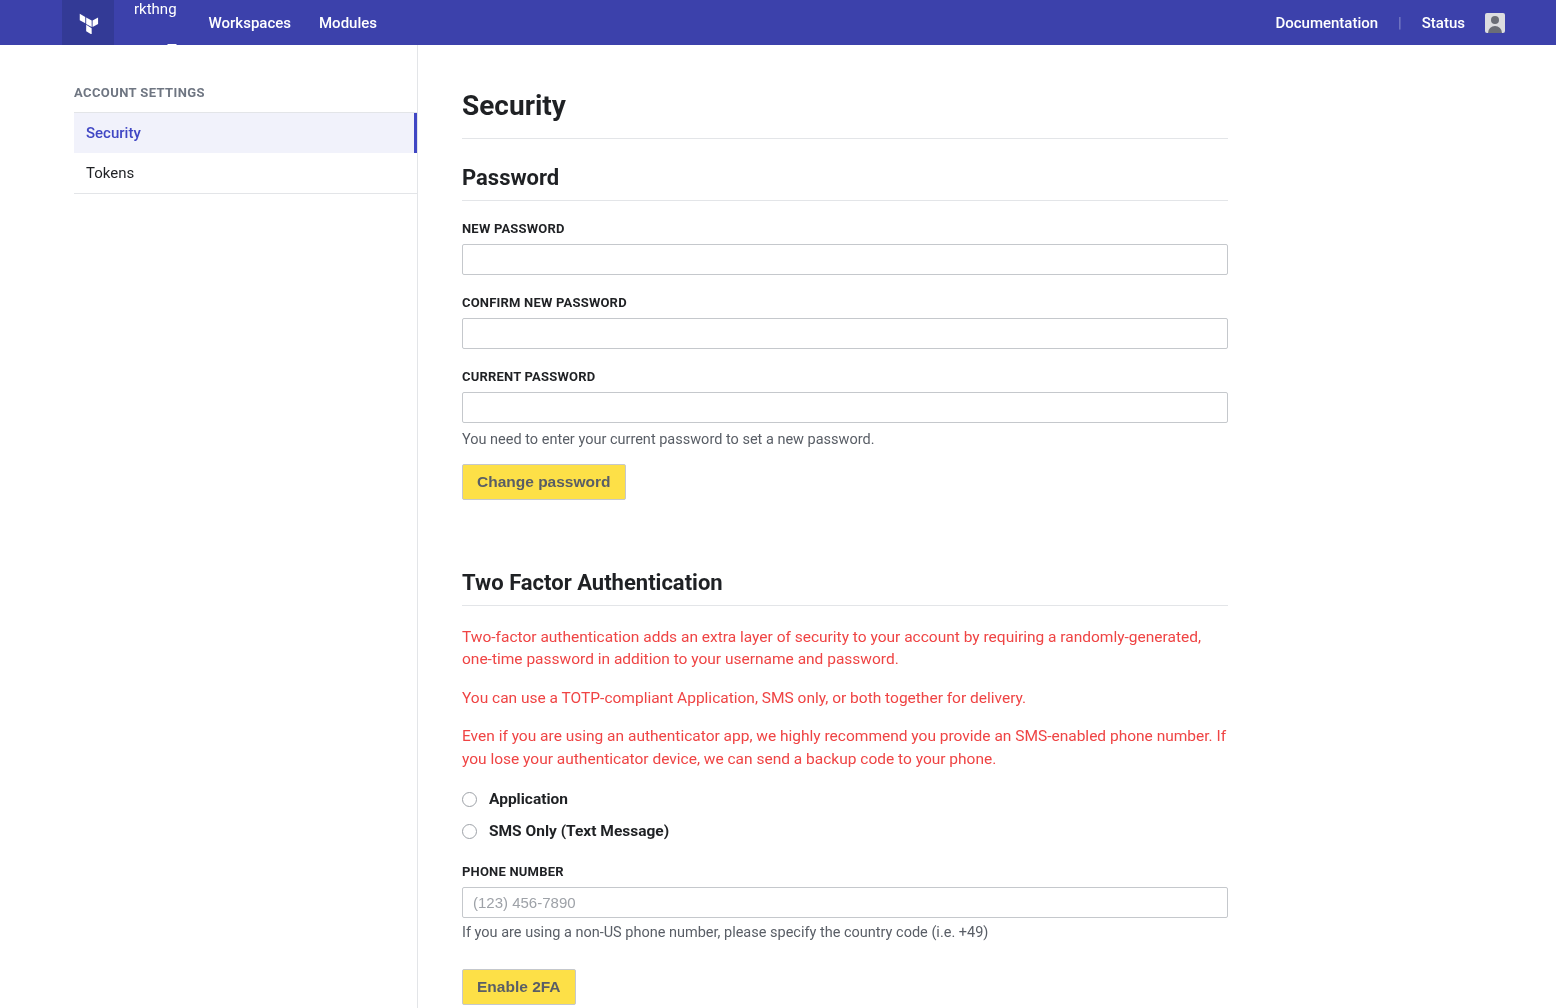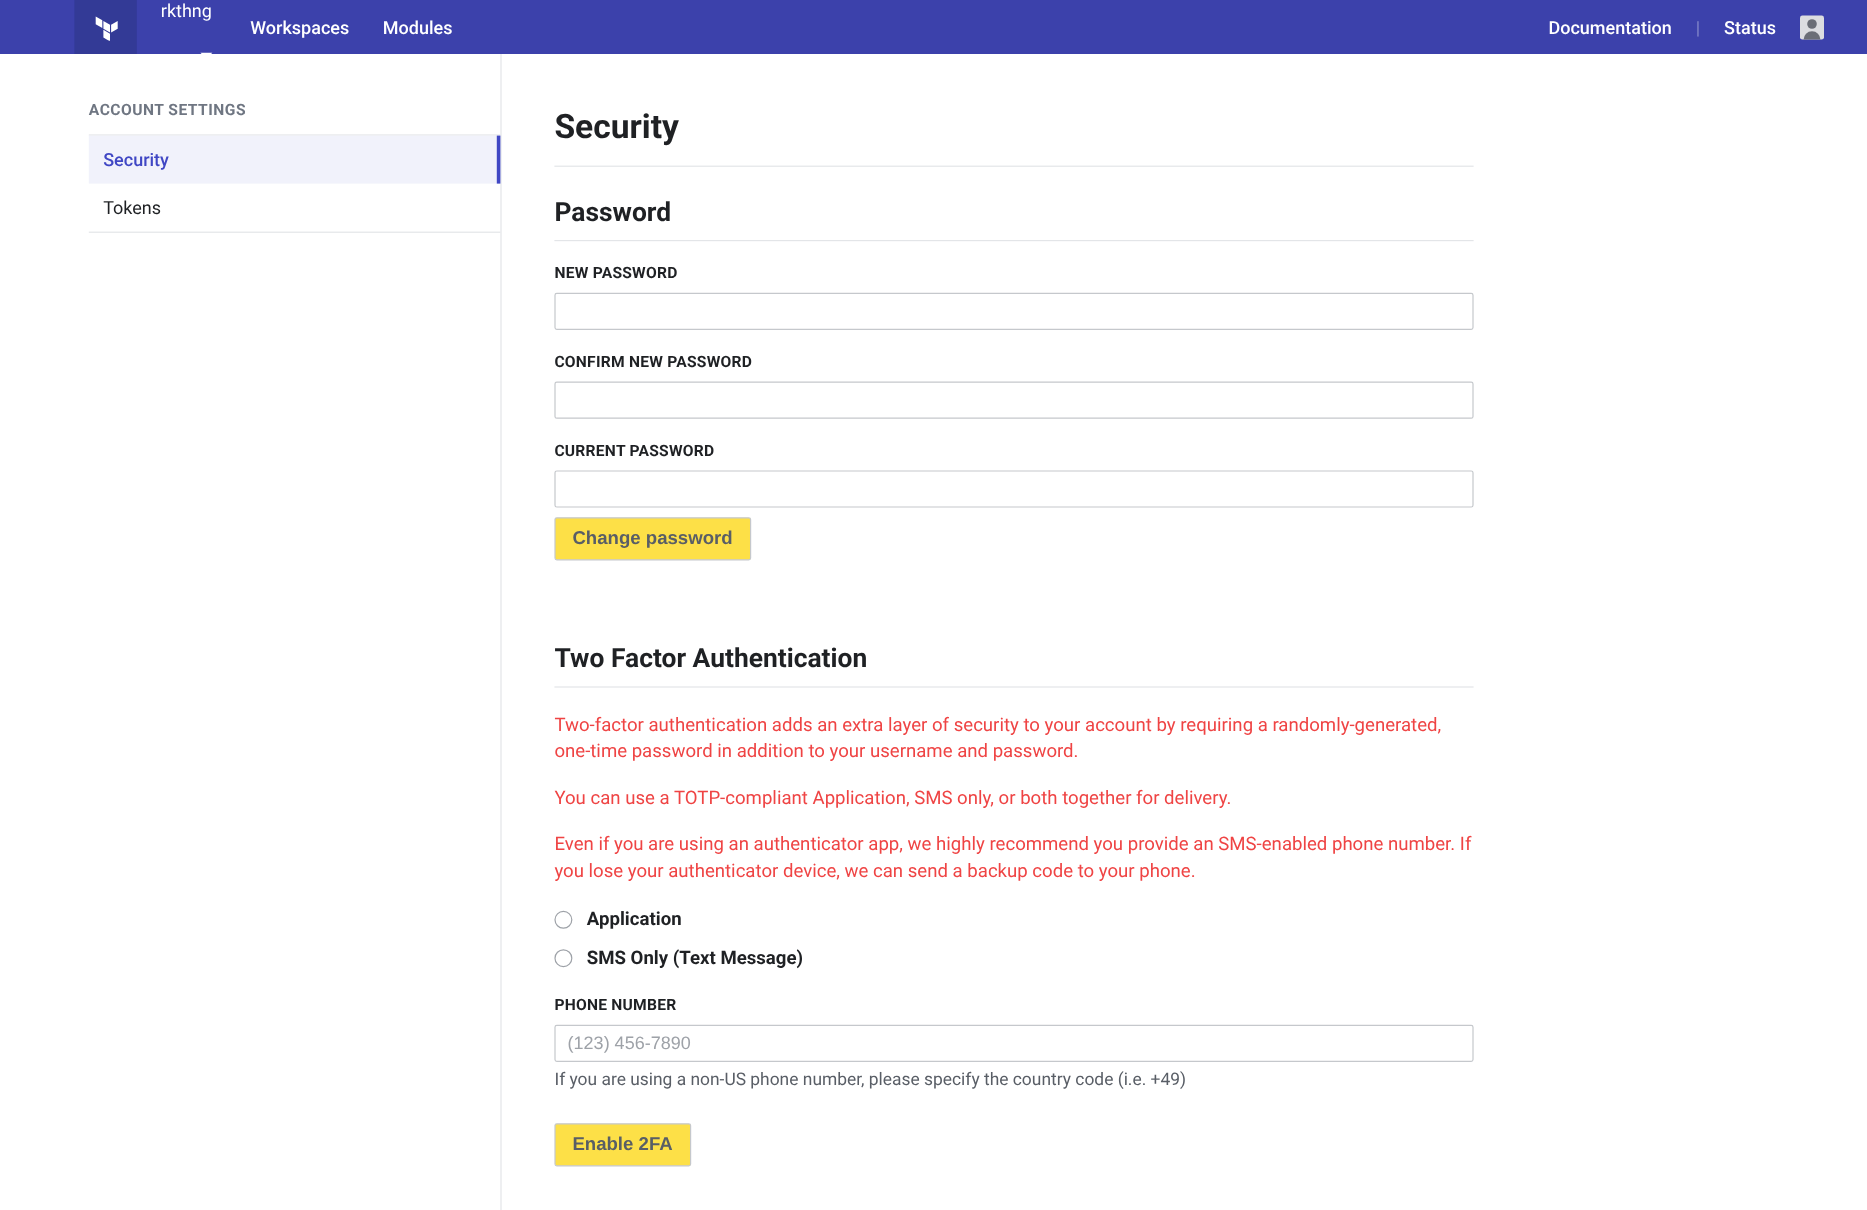--- a/index.html
+++ b/index.html
@@ -39,21 +39,21 @@
 .chevron-down {
   width: 0; height: 0;
   border-left: 5px solid transparent;
   border-right: 5px solid transparent;
   border-top: 5px solid #fff;
   position: relative; top: 1px;
 }
 .nav-links { display: flex; gap: 28px; margin-left: 12px; }
 .nav-links a, .right-links a { color: #fff; text-decoration: none; cursor: pointer; font-weight: 500; }
 .spacer { flex: 1; }
-.right-links { display: flex; align-items: center; gap: 20px; padding-right: 36px; }
+.right-links { display: flex; align-items: center; gap: 20px; padding-right: 51px; }
 .divider { color: rgba(255,255,255,0.35); }
 .avatar {
   width: 20px; height: 20px;
   background: #dcdde0;
   border-radius: 2px;
   position: relative;
 }
 .avatar::before {
   content: "";
   position: absolute;
@@ -237,20 +237,21 @@
       <div class="field">
         <label class="field-label">CONFIRM NEW PASSWORD</label>
         <input type="password" class="text-input" value="" style="">
       </div>
 
       <div class="field" style="margin-bottom:8px">
         <label class="field-label">CURRENT PASSWORD</label>
         <input type="password" class="text-input" value="" style="">
       </div>
 
+      <div class="help-text">You need to enter your current password to set a new password.</div>
 
       <button class="btn">Change password</button>
     </section>
 
     <section class="section tfa-section">
       <h2 class="section-title">Two Factor Authentication</h2>
 
       <p class="para">Two-factor authentication adds an extra layer of security to your account by requiring a randomly-generated, one-time password in addition to your username and password.</p>
       <p class="para">You can use a TOTP-compliant Application, SMS only, or both together for delivery.</p>
       <p class="para">Even if you are using an authenticator app, we highly recommend you provide an SMS-enabled phone number. If you lose your authenticator device, we can send a backup code to your phone.</p>

